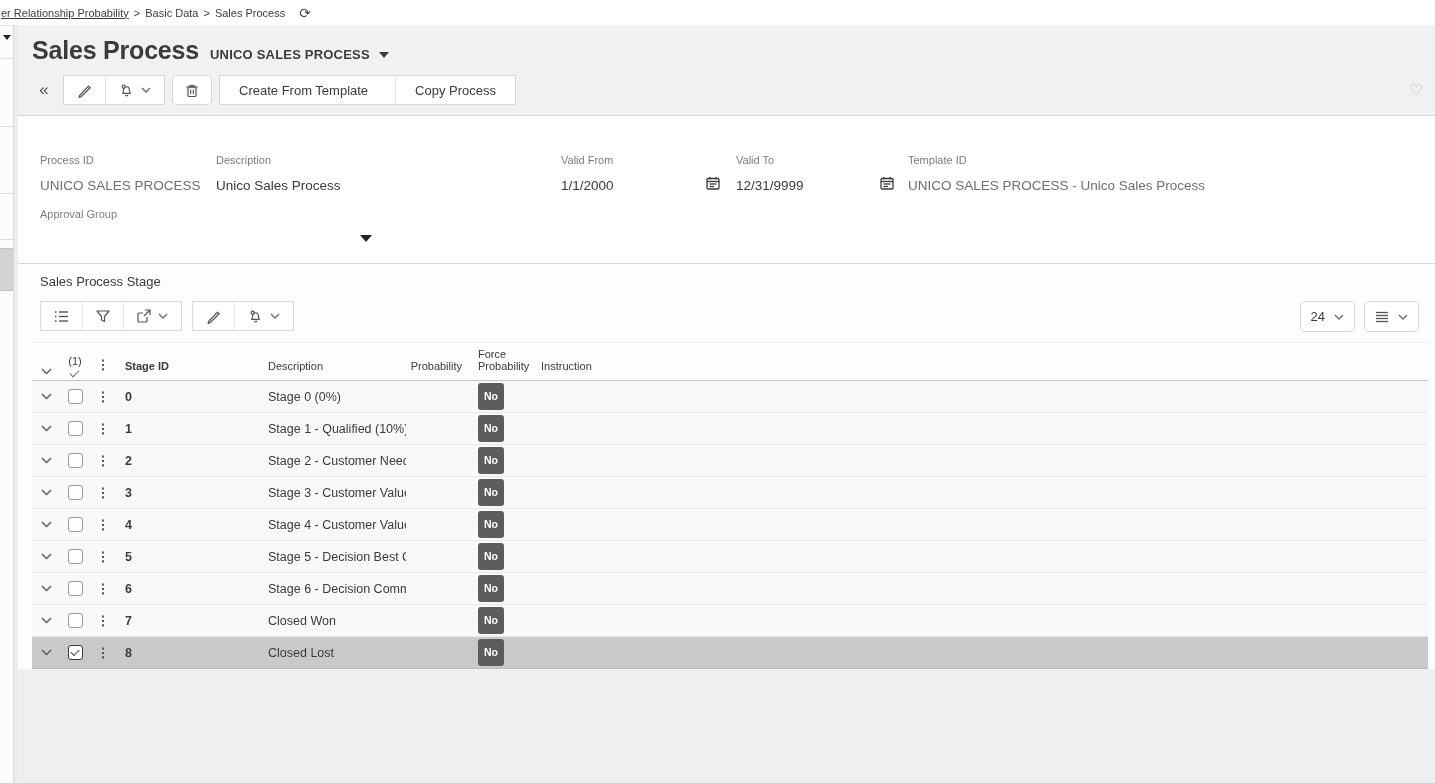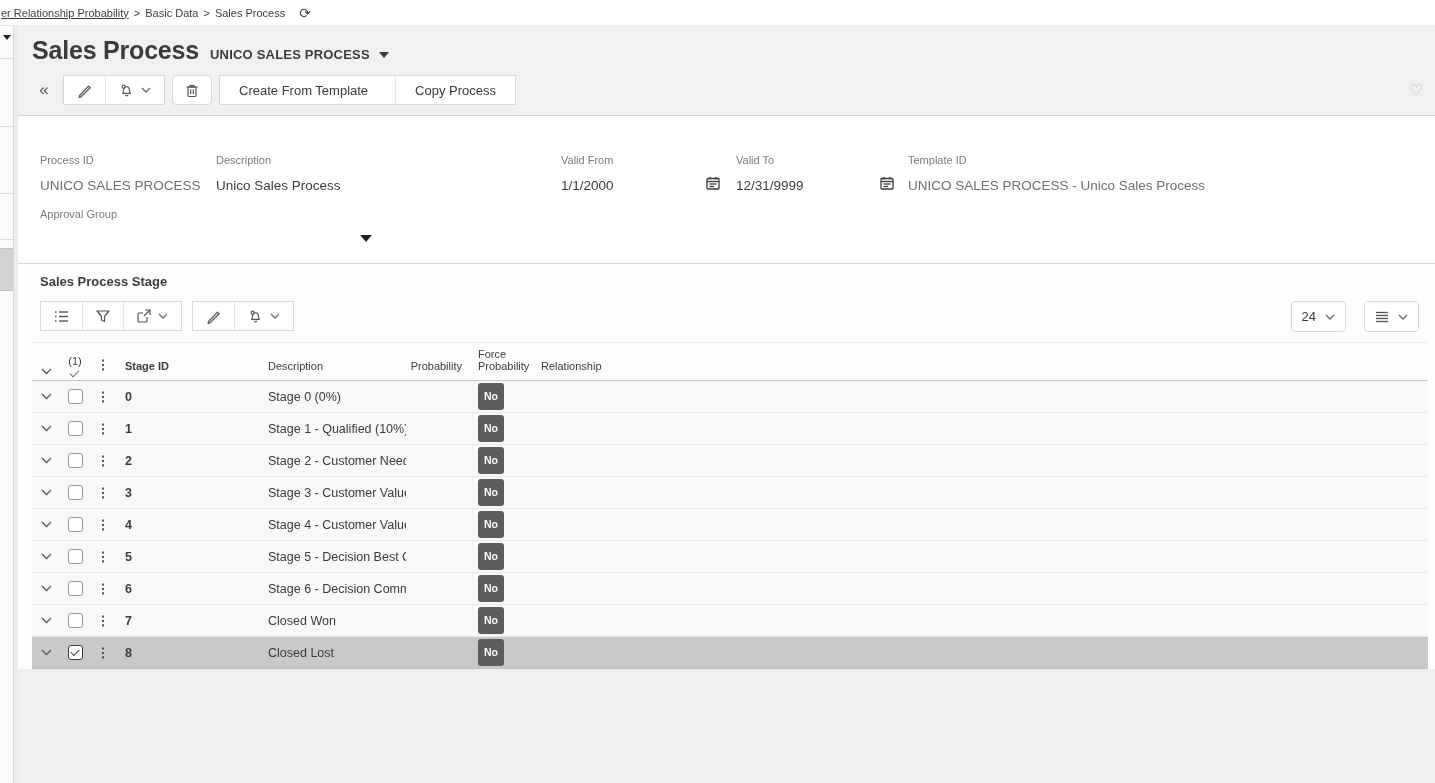--- a/index.html
+++ b/index.html
@@ -55,23 +55,23 @@
   .field{position:absolute;top:38px;}
   .field .f-label{font-size:11px;color:#7c7c7c;line-height:13px;}
   .field .f-value{font-size:13.5px;color:#3b3b3b;margin-top:11px;line-height:16px;}
   .field .f-value.readonly{color:#6f6f6f;}
   .cal-icon{position:absolute;top:60px;color:#3b3b3b;}
   .approval-caret{position:absolute;left:342px;top:119px;width:0;height:0;cursor:pointer;
                   border-left:6px solid transparent;border-right:6px solid transparent;border-top:7px solid #222;}
 
   
   .stage-section{position:relative;height:405px;background:#fdfdfd;border-top:1px solid #d9d9d9;}
-  .section-title{position:absolute;left:22px;top:10px;font-size:13px;font-weight:700;color:#3b3b3b;}
+  .section-title{position:absolute;left:22px;top:10px;font-size:13px;font-weight:400;color:#3b3b3b;}
   .stage-toolbar{position:absolute;left:22px;top:37px;display:flex;gap:10px;}
-  .right-controls{position:absolute;right:16px;top:37px;display:flex;gap:18px;}
+  .right-controls{position:absolute;right:16px;top:37px;display:flex;gap:9px;}
   .select-box{display:flex;align-items:center;gap:9px;height:31px;padding:0 10px;background:#fff;
               border:1px solid #d9d9d9;border-radius:4px;font-size:13px;color:#3b3b3b;cursor:pointer;box-sizing:border-box;}
 
   
   .stage-table{position:absolute;left:14px;top:78px;width:1396px;border-top:1px solid #ececec;}
   .thead{display:flex;align-items:flex-end;height:38px;background:#fdfdfd;border-bottom:1px solid #c6c6c6;
          font-size:11px;color:#3b3b3b;box-sizing:border-box;}
   .row{display:flex;align-items:center;height:32px;background:#f8f8f9;border-bottom:1px solid #e9e9e9;
        font-size:12.5px;color:#3b3b3b;box-sizing:border-box;cursor:pointer;}
   .row.selected{background:#c9c9c9;border-bottom-color:#bdbdbd;}
@@ -345,21 +345,21 @@
           <div class="col-kebab">
             <span class="kebab" style="margin-bottom:4px">⋮</span>
           </div>
           <div class="col-stage hc">Stage ID</div>
           <div class="col-desc hc">Description</div>
           <div class="col-prob hc">Probability</div>
           <div class="col-force hc">
             <div>Force</div>
             <div>Probability</div>
           </div>
-          <div class="col-instr hc">Relationship</div>
+          <div class="col-instr hc">Instruction</div>
           <div class="col-fill"></div>
         </div>
 
         <div class="tbody">
 
             <div class="row">
               <div class="col-expand">
                 <span class="icon-svg chev">
                   <svg width="11" height="7" viewBox="0 0 11 7" fill="none" stroke="#5a5a5a" stroke-width="1.4">
                     <polyline points="1,1 5.5,5.5 10,1"></polyline>

